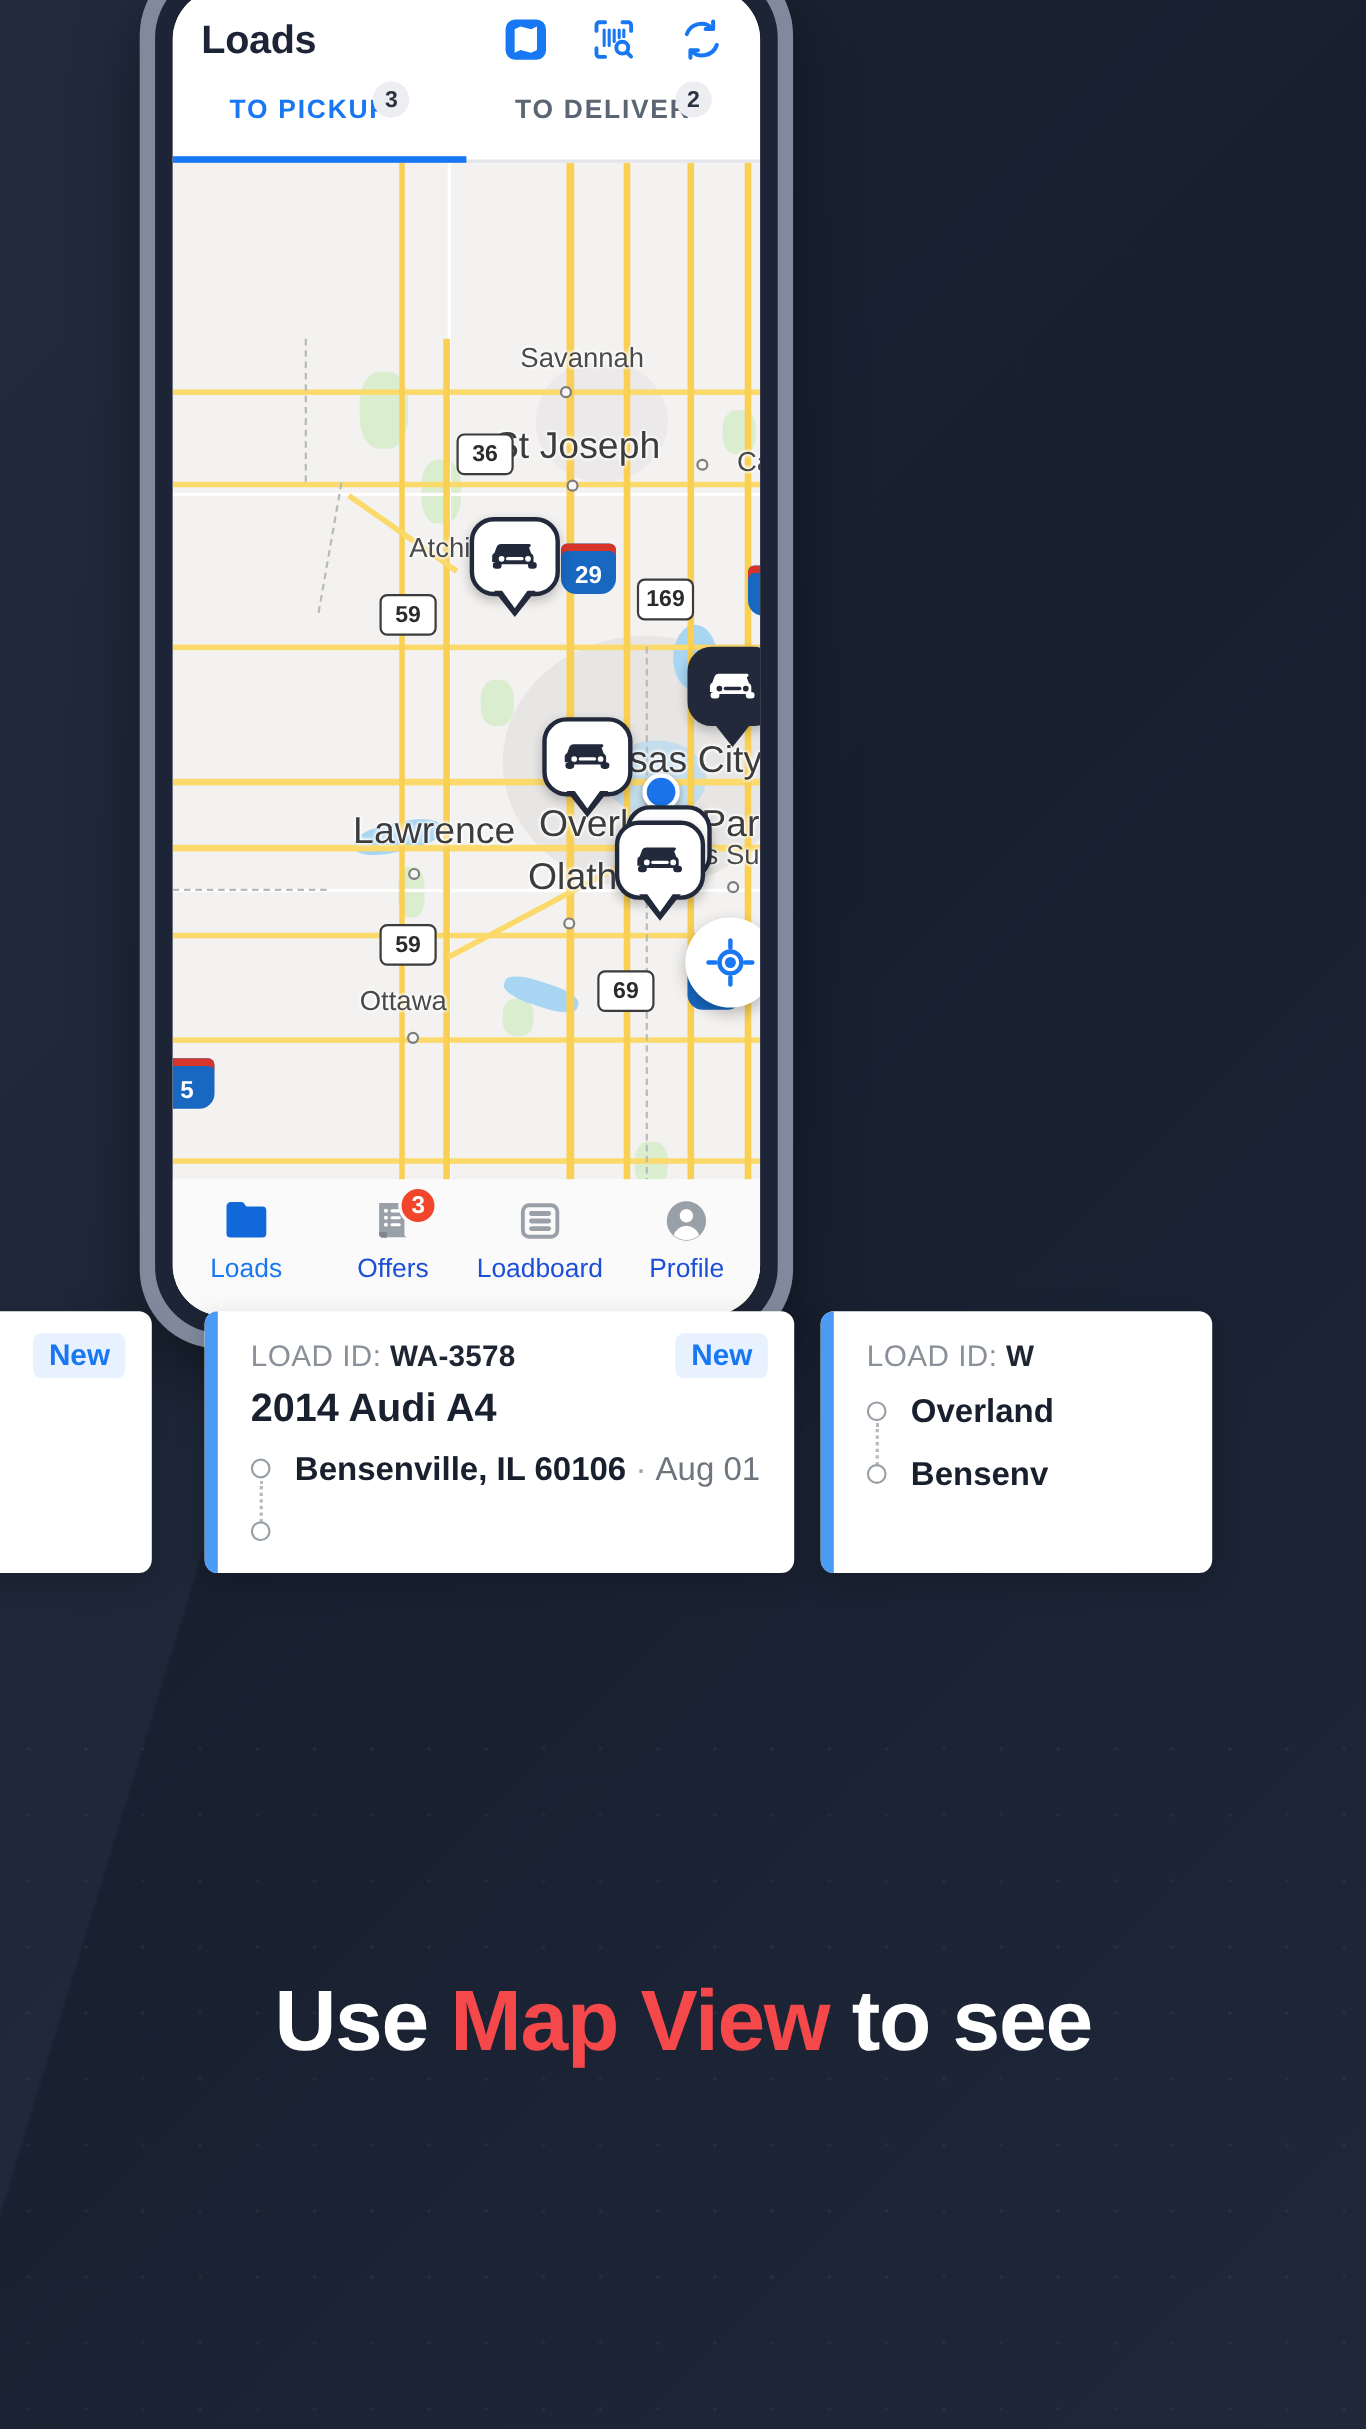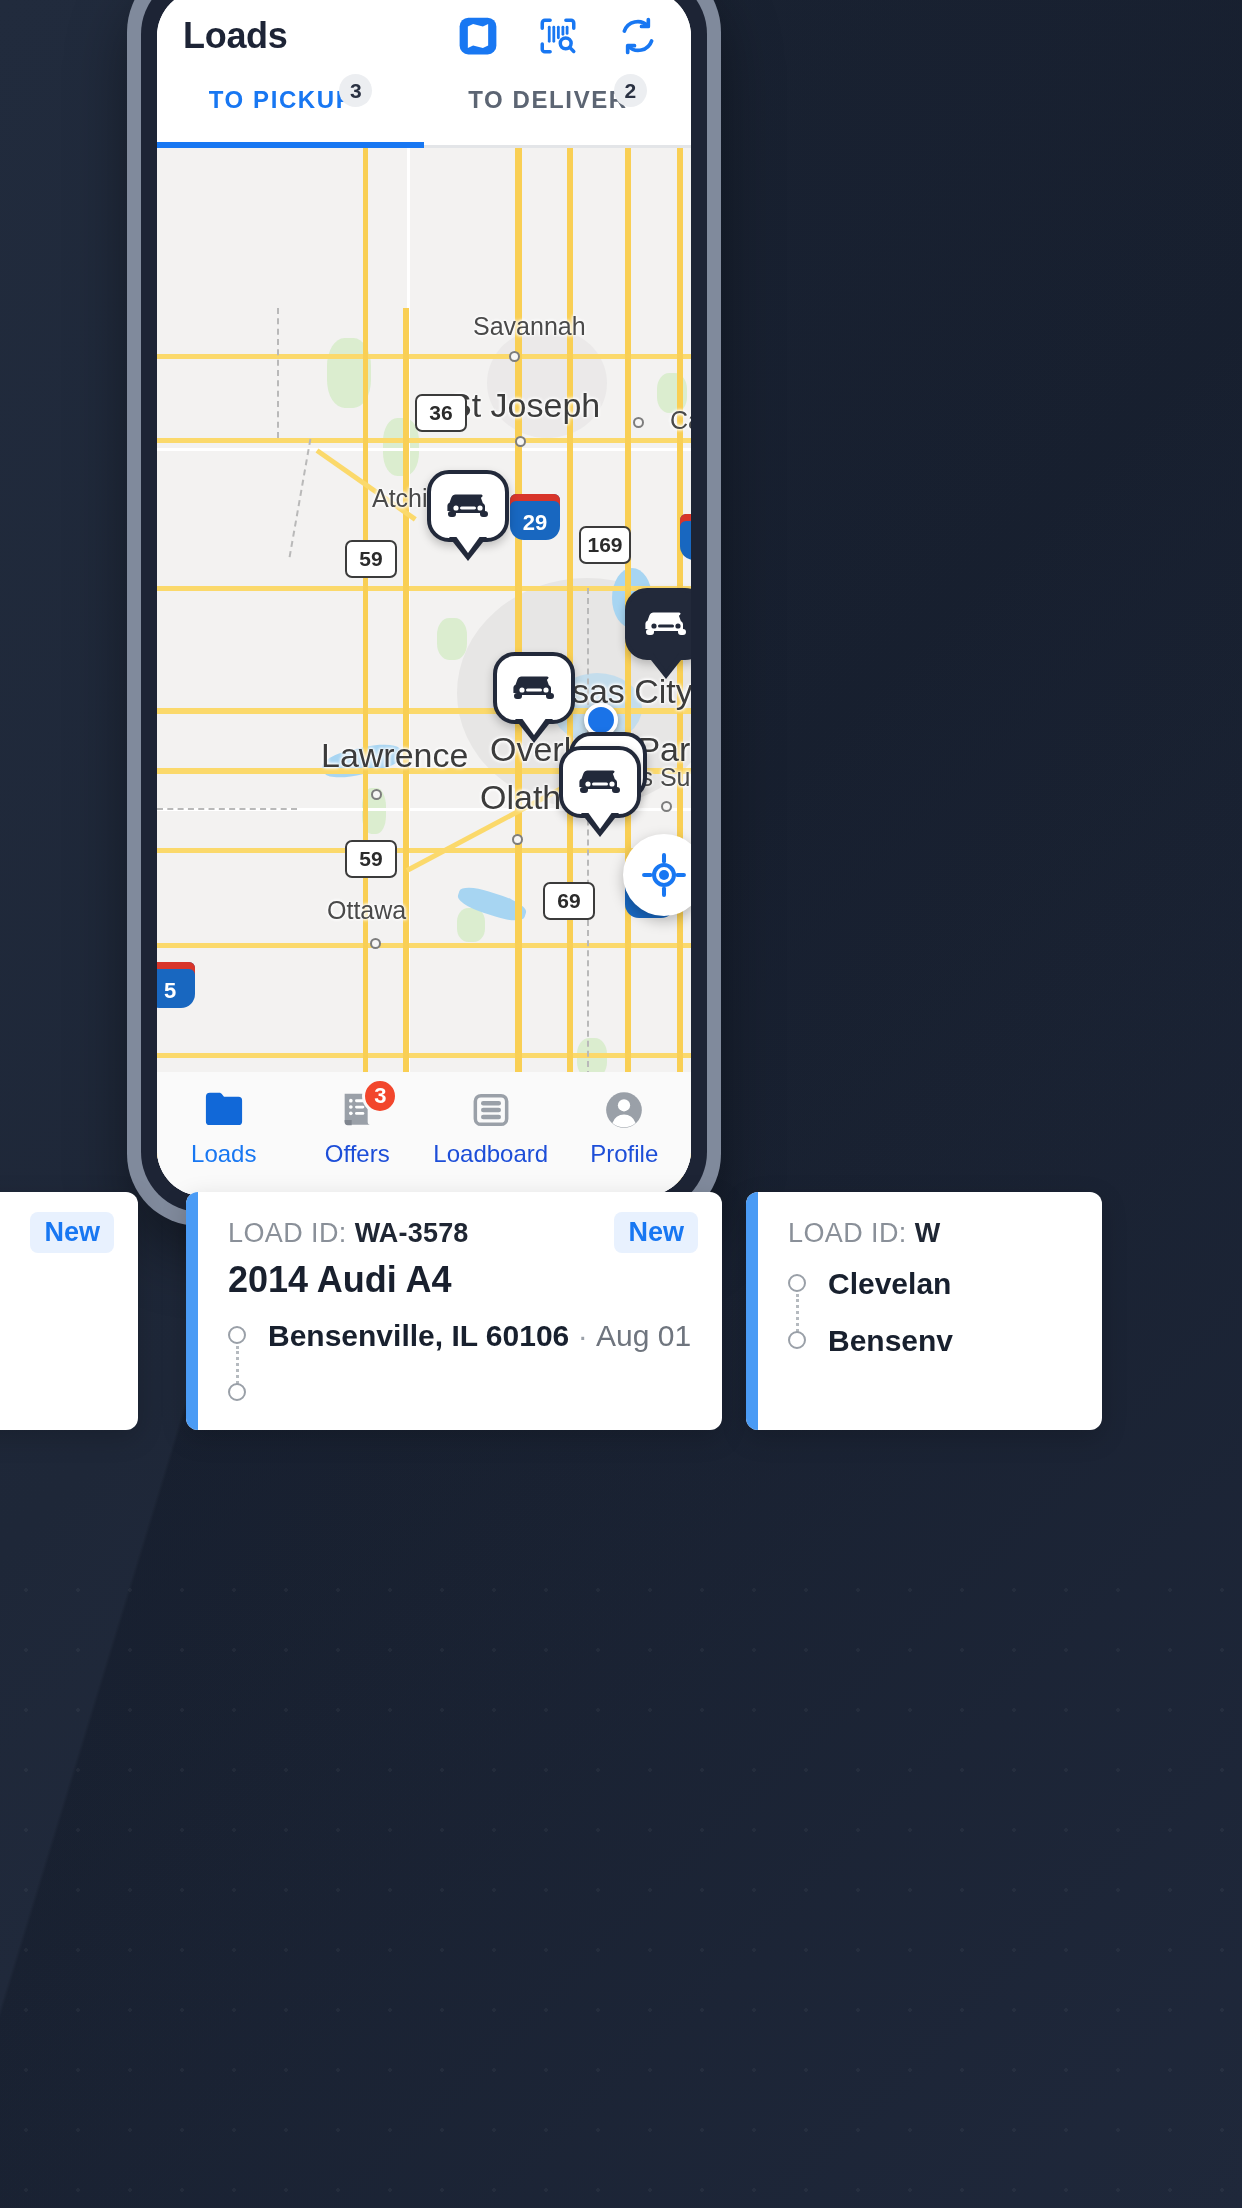--- a/index.html
+++ b/index.html
@@ -588,21 +588,22 @@
     <div class="card-stripe"></div>
     <div class="card-body">
       <div class="card-id">
         <span>LOAD ID:</span>
         <b>W</b>
       </div>
       <div class="route">
         <span class="ring a"></span>
         <span class="dashline"></span>
         <span class="ring b"></span>
-        <div class="rline">Clevelan</div>
+        <div class="rline">Overland</div>
         <div class="rline">Bensenv</div>
       </div>
     </div>
   </div>
 </div>
 
 <div id="caption">
+  <div><span>Use </span><span class="hl">Map View</span><span> to see</span></div>
 </div>
 
 </body></html>

